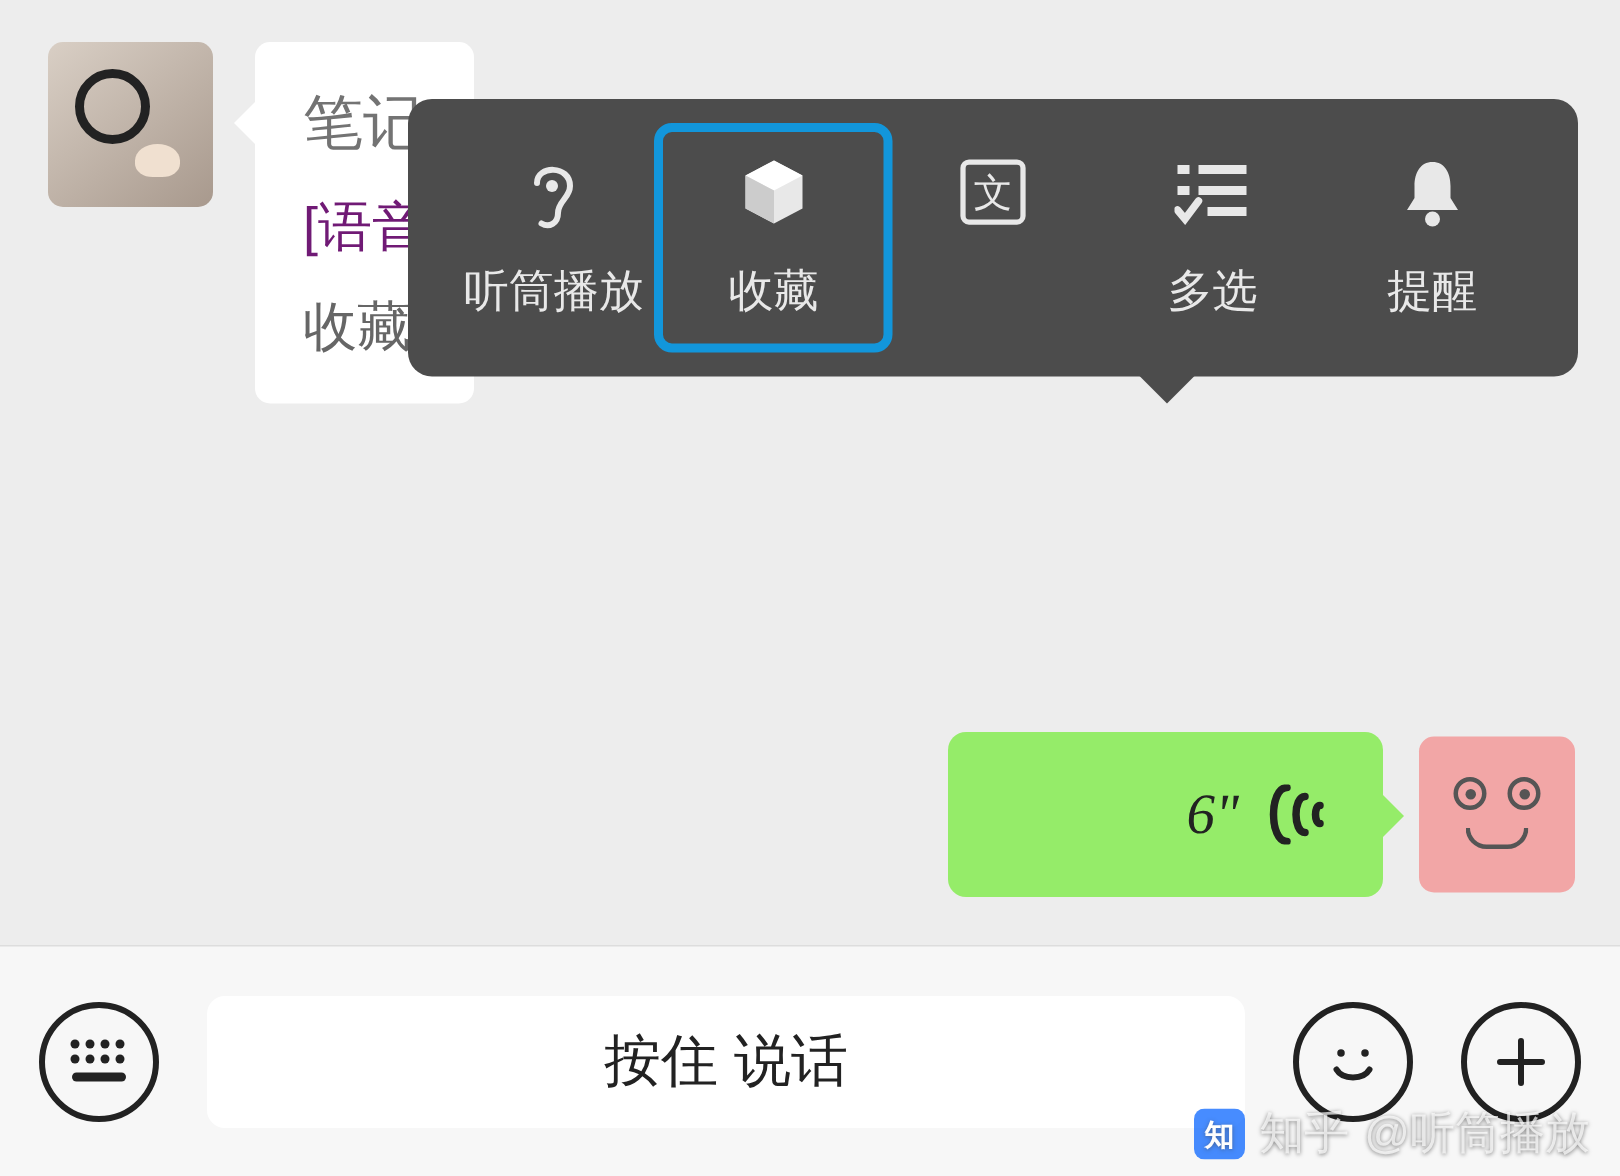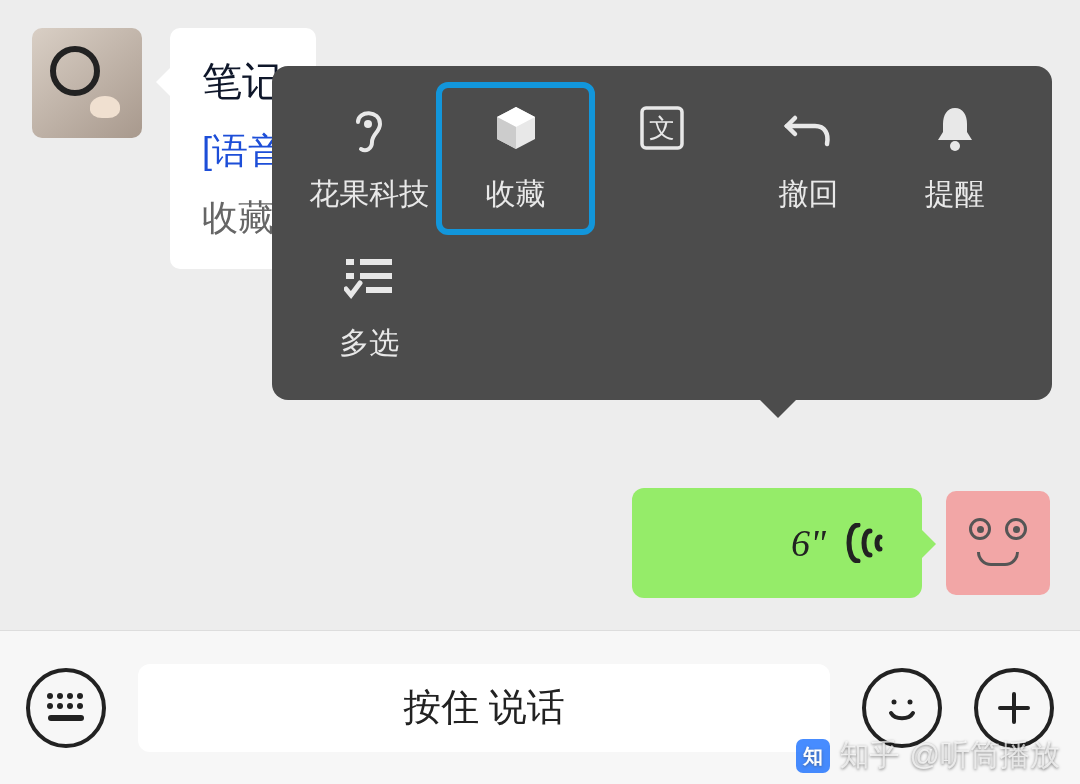--- a/index.html
+++ b/index.html
@@ -61,26 +61,26 @@
       position: absolute;
       left: -14px;
       top: 40px;
       border: 14px solid transparent;
       border-right-color: #fff;
       border-left: none;
     }
     .bubble-title {
       font-size: 40px;
       font-weight: 500;
-      color: #0f172a;
+      color: #737373;
       margin-bottom: 18px;
     }
     .bubble-sub {
       font-size: 36px;
-      color: #1d4ed8;
+      color: #701a75;
       margin-bottom: 18px;
     }
     .bubble-foot {
       font-size: 36px;
       color: #666;
     }
 
     .msg-outgoing {
       position: absolute;
       right: 30px;
@@ -216,21 +216,20 @@
       left: 0;
       bottom: 0;
       width: 100%;
       height: 154px;
       background: #f7f7f7;
       border-top: 1px solid #ddd;
       display: flex;
       align-items: center;
       padding: 0 26px;
       gap: 32px;
-      font-family: Liberation Serif, serif;
     }
     .circle-btn {
       width: 80px;
       height: 80px;
       border: 4px solid #222;
       border-radius: 50%;
       display: flex;
       align-items: center;
       justify-content: center;
       cursor: pointer;
@@ -280,21 +279,21 @@
 
   <div class="context-menu">
 
     <div class="menu-item">
       <div class="menu-icon">
         <svg width="42" height="52" viewBox="0 0 42 52" fill="none" stroke="#e8e8e8" stroke-width="4">
           <path d="M10 20 C10 8 32 8 32 22 C32 30 24 32 24 40 C24 47 18 50 13 47" stroke-linecap="round"></path>
           <circle cx="20" cy="22" r="4" fill="#e8e8e8" stroke="none"></circle>
         </svg>
       </div>
-      <span>花果科技</span>
+      <span>听筒播放</span>
     </div>
 
     <div class="menu-item highlight">
       <div class="menu-icon">
         <svg width="50" height="50" viewBox="0 0 50 50">
           <path d="M25 4 L44 14 L44 36 L25 46 L6 36 L6 14 Z" fill="#e8e8e8"></path>
           <path d="M25 4 L44 14 L25 24 L6 14 Z" fill="#fff"></path>
           <path d="M25 24 L25 46 L6 36 L6 14 Z" fill="#ccc"></path>
         </svg>
       </div>
@@ -303,52 +302,43 @@
 
     <div class="menu-item">
       <div class="menu-icon">
         <svg width="48" height="48" viewBox="0 0 48 48" fill="none" stroke="#e8e8e8" stroke-width="3.5">
           <rect x="4" y="4" width="40" height="40" rx="4"></rect>
           <text x="24" y="33" font-size="26" fill="#e8e8e8" stroke="none" text-anchor="middle" font-family="sans-serif">文</text>
         </svg>
       </div>
     </div>
 
-    <div class="menu-item">
-      <div class="menu-icon">
-        <svg width="50" height="44" viewBox="0 0 50 44" fill="none" stroke="#e8e8e8" stroke-width="4.5" stroke-linecap="round">
-          <path d="M12 12 L4 20 L12 28"></path>
-          <path d="M4 20 L32 20 C42 20 46 28 44 38"></path>
-        </svg>
-      </div>
-      <span>撤回</span>
-    </div>
-
-    <div class="menu-item">
-      <div class="menu-icon">
-        <svg width="42" height="48" viewBox="0 0 42 48" fill="#e8e8e8">
-          <path d="M21 4 C13 4 9 11 9 20 L9 28 L4 36 L38 36 L33 28 L33 20 C33 11 29 4 21 4 Z"></path>
-          <circle cx="21" cy="42" r="5"></circle>
-        </svg>
-      </div>
-      <span>提醒</span>
-    </div>
 
     <div class="menu-item">
       <div class="menu-icon">
         <svg width="50" height="44" viewBox="0 0 50 44" fill="#e8e8e8">
           <rect x="2" y="4" width="8" height="6"></rect>
           <rect x="16" y="4" width="32" height="6"></rect>
           <rect x="2" y="18" width="8" height="6"></rect>
           <rect x="16" y="18" width="32" height="6"></rect>
           <path d="M2 34 L7 40 L16 28" stroke="#e8e8e8" stroke-width="5" fill="none" stroke-linecap="round"></path>
           <rect x="22" y="32" width="26" height="6"></rect>
         </svg>
       </div>
       <span>多选</span>
+    </div>
+
+    <div class="menu-item">
+      <div class="menu-icon">
+        <svg width="42" height="48" viewBox="0 0 42 48" fill="#e8e8e8">
+          <path d="M21 4 C13 4 9 11 9 20 L9 28 L4 36 L38 36 L33 28 L33 20 C33 11 29 4 21 4 Z"></path>
+          <circle cx="21" cy="42" r="5"></circle>
+        </svg>
+      </div>
+      <span>提醒</span>
     </div>
 
   </div>
 
   <div class="msg-outgoing">
     <div class="bubble-green">
       <span class="voice-duration">6"</span>
       <span class="voice-wave">
         <svg width="44" height="40" viewBox="0 0 44 40" fill="none" stroke="#222" stroke-width="5" stroke-linecap="round">
           <path d="M6 14 C10 14 10 26 6 26"></path>

